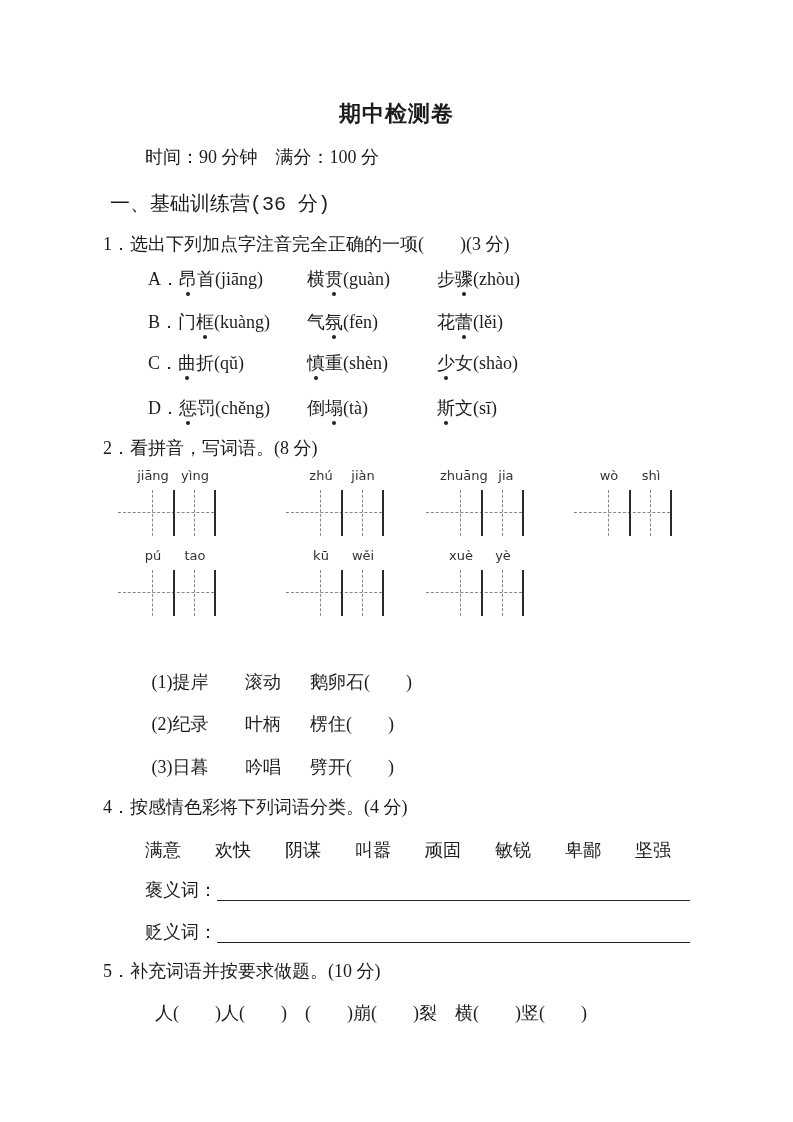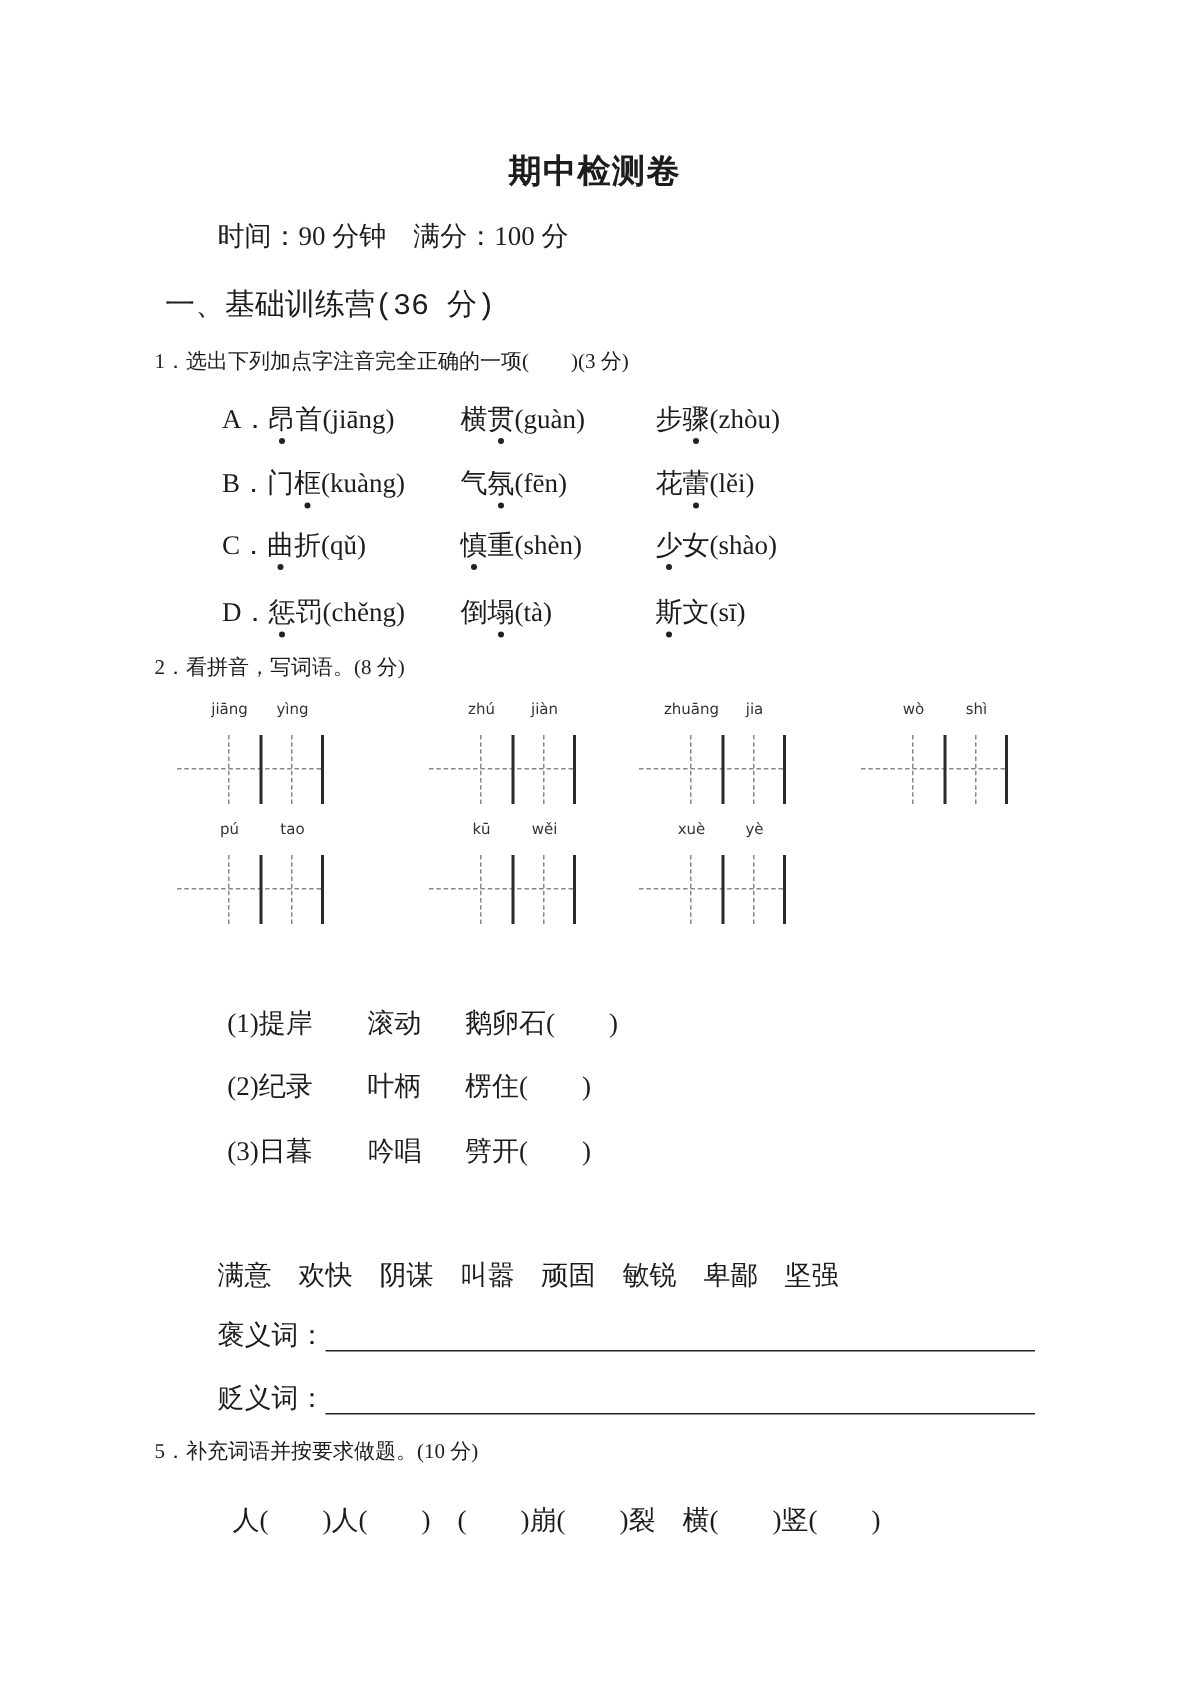--- a/index.html
+++ b/index.html
@@ -3,42 +3,42 @@
 <meta charset="utf-8">
 <style>
   html,body{margin:0;padding:0;background:#fff;}
   .page{position:relative;width:793px;height:1122px;background:#ffffff;
         font-family:"Liberation Serif","DejaVu Serif",serif;color:#1c1c1c;
         font-size:18px;overflow:hidden;}
   .abs{position:absolute;white-space:nowrap;line-height:1.25;}
   .title{left:0;right:0;top:100px;text-align:center;font-weight:bold;font-size:22px;letter-spacing:1px;}
   .meta{top:146px;left:145px;}
   .sec{top:192px;left:110px;font-size:20px;font-family:Liberation Mono, monospace;}
-  .qh{font-size:14px;}
+  .qh{font-size:18px;}
   .opt .c1{display:inline-block;width:159px;}
   .opt .c2{display:inline-block;width:130px;}
   
   .u{position:relative;display:inline-block;}
   .u::after{content:"";position:absolute;left:50%;bottom:-5px;width:4px;height:4px;
             margin-left:-2px;border-radius:50%;background:#222;}
   
   .grow{position:absolute;left:0;width:793px;height:70px;}
   .tz{position:absolute;top:0;width:84px;}
-  .py{display:flex;height:18px;font-family:"DejaVu Sans",sans-serif;font-size:10px;color:#333;}
+  .py{display:flex;height:18px;font-family:"DejaVu Sans",sans-serif;font-size:13px;color:#333;}
   .py span{flex:1;text-align:center;}
   .cells{position:relative;height:46px;margin-top:4px;border-right:2px solid #2a2a2a;}
   .cells::after{content:"";position:absolute;left:41px;top:0;bottom:0;border-left:2px solid #2a2a2a;}
   .cells::before{content:"";position:absolute;left:-14px;right:0;top:22px;border-top:1px dashed #888;}
   .dv{position:absolute;top:0;bottom:0;border-left:1px dashed #888;}
   .dv1{left:20px;}.dv2{left:62px;}
   
   .q3row .q3c1{display:inline-block;width:130px;text-align:center;}
   .q3row .q3c2{display:inline-block;width:65px;}
   
-  .wlist{display:flex;gap:18px;}
+  .wlist{display:flex;gap:34px;}
   .blank{display:inline-block;width:473px;height:18px;border-bottom:1px solid #222;vertical-align:-5px;}
 </style>
 </head>
 <body>
 
 <div class="page">
 
   <div class="abs title">期中检测卷</div>
   <div class="abs meta">时间：90 分钟　满分：100 分</div>
   <div class="abs sec">一、基础训练营(36 分)</div>
@@ -140,20 +140,21 @@
   <div class="abs q3row" style="top:671px;left:115px;">
     <span class="q3c1"><span>(1)</span><span>提岸</span></span><span class="q3c2">滚动</span><span>鹅卵石(　　)</span>
   </div>
   <div class="abs q3row" style="top:713px;left:115px;">
     <span class="q3c1"><span>(2)</span><span>纪录</span></span><span class="q3c2">叶柄</span><span>楞住(　　)</span>
   </div>
   <div class="abs q3row" style="top:756px;left:115px;">
     <span class="q3c1"><span>(3)</span><span>日暮</span></span><span class="q3c2">吟唱</span><span>劈开(　　)</span>
   </div>
 
+  <div class="abs qh" style="top:796px;left:103px;">4．按感情色彩将下列词语分类。(4 分)</div>
 
   <div class="abs wlist" style="top:839px;left:145px;">
     <span>满意</span>
     <span>欢快</span>
     <span>阴谋</span>
     <span>叫嚣</span>
     <span>顽固</span>
     <span>敏锐</span>
     <span>卑鄙</span>
     <span>坚强</span>

